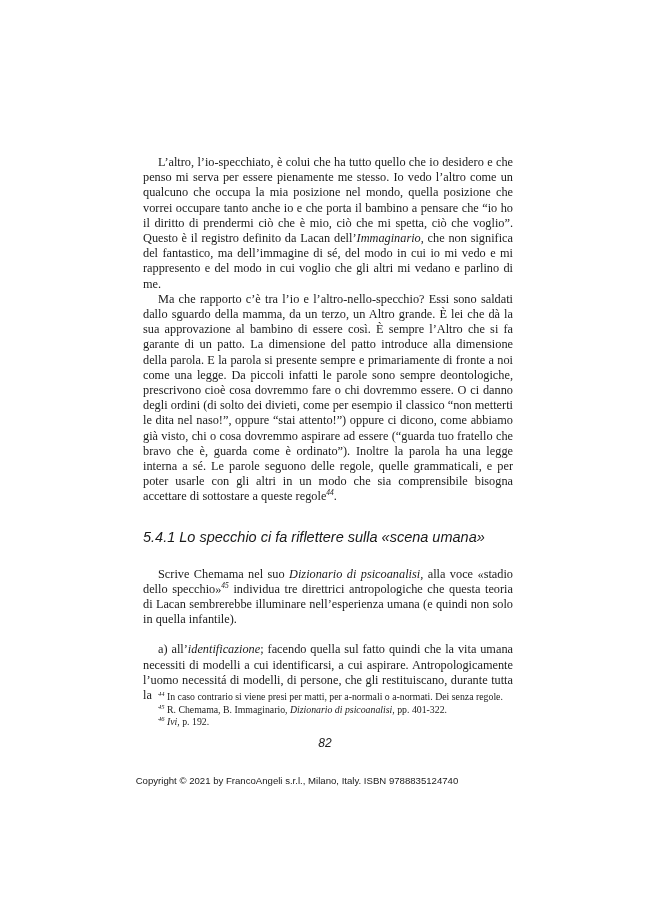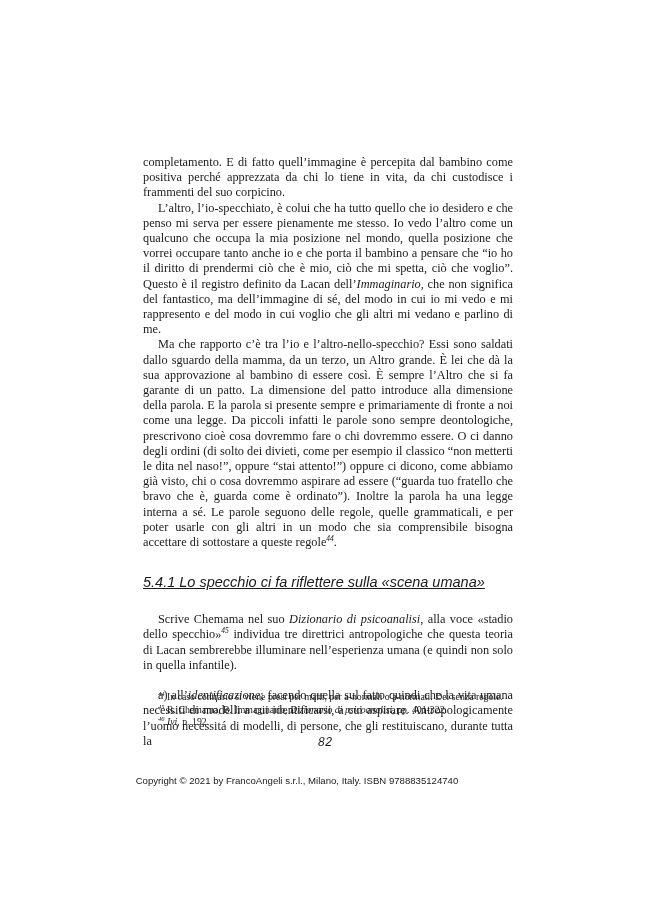--- a/index.html
+++ b/index.html
@@ -6,37 +6,36 @@
     body { width: 650px; height: 920px; position: relative; overflow: hidden; }
     .page {
       position: absolute; left: 143px; top: 155px; width: 370px;
       font-family: "Liberation Serif", serif; font-size: 12.3px; line-height: 15.2px; color: #1a1a1a;
     }
     .para { margin: 0; text-align: justify; text-indent: 15px; hyphens: manual; }
     .para.noindent { text-indent: 0; }
     sup { font-size: 7.5px; line-height: 0; vertical-align: 5px; font-style: italic; }
     .heading {
       font-family: "Liberation Sans", sans-serif; font-style: italic; font-size: 14.5px;
-      margin: 23px 0 21px 0; color: #1a1a1a; line-height: 18px; text-decoration: underline;
+      margin: 23px 0 21px 0; color: #1a1a1a; line-height: 18px;
     }
     .spacer { height: 15px; }
     .footnotes { position: absolute; left: 143px; top: 691px; width: 370px;
       font-family: "Liberation Serif", serif; font-size: 9.8px; line-height: 12.6px; color: #1a1a1a; }
     .fn { margin: 0; padding-left: 15px; }
     .fn sup { font-size: 6.5px; vertical-align: 4px; }
     .pagenum { position: absolute; left: 0; width: 650px; top: 736px; text-align: center;
-      font-family: Liberation Mono, monospace; font-style: italic; font-size: 12px; color: #1a1a1a; }
+      font-family: Liberation Sans, sans-serif; font-style: italic; font-size: 12px; color: #1a1a1a; }
     .copyright { position: absolute; left: 0; width: 594px; top: 775px; text-align: center;
       font-family: "Liberation Sans", sans-serif; font-size: 9.6px; color: #1a1a1a; }
   </style>
 </head>
 <body>
 
 <div class="page">
-  <p class="para noindent"><span>completamento. E di fatto quell’immagine è percepita dal bambino come po­sitiva perché apprezzata da chi lo tiene in vita, da chi custodisce i frammenti del suo corpicino.</span></p>
   <p class="para"><span>L’altro, l’io-specchiato, è colui che ha tutto quello che io desidero e che penso mi serva per essere pienamente me stesso. Io vedo l’altro come un qualcuno che occupa la mia posizione nel mondo, quella posizione che vorrei occupare tanto anche io e che porta il bambino a pensare che “io ho il diritto di prendermi ciò che è mio, ciò che mi spetta, ciò che voglio”. Questo è il registro definito da Lacan dell’</span><i>Immaginario</i><span>, che non significa del fantastico, ma dell’immagine di sé, del modo in cui io mi vedo e mi rappresento e del modo in cui voglio che gli altri mi vedano e parlino di me.</span></p>
   <p class="para"><span>Ma che rapporto c’è tra l’io e l’altro-nello-specchio? Essi sono saldati dallo sguardo della mamma, da un terzo, un Altro grande. È lei che dà la sua approvazione al bambino di essere così. È sempre l’Altro che si fa garante di un patto. La dimensione del patto introduce alla dimensione della parola. E la parola si presente sempre e primariamente di fronte a noi come una legge. Da piccoli infatti le parole sono sempre deontologiche, prescrivono cioè cosa dovremmo fare o chi dovremmo essere. O ci danno degli ordini (di solto dei divieti, come per esempio il classico “non metterti le dita nel naso!”, oppure “stai attento!”) oppure ci dicono, come abbiamo già visto, chi o cosa do­vremmo aspirare ad essere (“guarda tuo fratello che bravo che è, guarda come è ordinato”). Inoltre la parola ha una legge interna a sé. Le parole se­guono delle regole, quelle grammaticali, e per poter usarle con gli altri in un modo che sia comprensibile bisogna accettare di sottostare a queste regole</span><sup>44</sup><span>.</span></p>
 
   <div class="heading">5.4.1 Lo specchio ci fa riflettere sulla «scena umana»</div>
 
   <p class="para"><span>Scrive Chemama nel suo </span><i>Dizionario di psicoanalisi</i><span>, alla voce «stadio dello specchio»</span><sup>45</sup><span> individua tre direttrici antropologiche che questa teoria di Lacan sembrerebbe illuminare nell’esperienza umana (e quindi non solo in quella infantile).</span></p>
 
   <div class="spacer"></div>
 
   <p class="para"><span>a) all’</span><i>identificazione</i><span>; facendo quella sul fatto quindi che la vita umana necessiti di modelli a cui identificarsi, a cui aspirare. Antropologicamente l’uomo necessitá di modelli, di persone, che gli restituiscano, durante tutta la</span></p>

